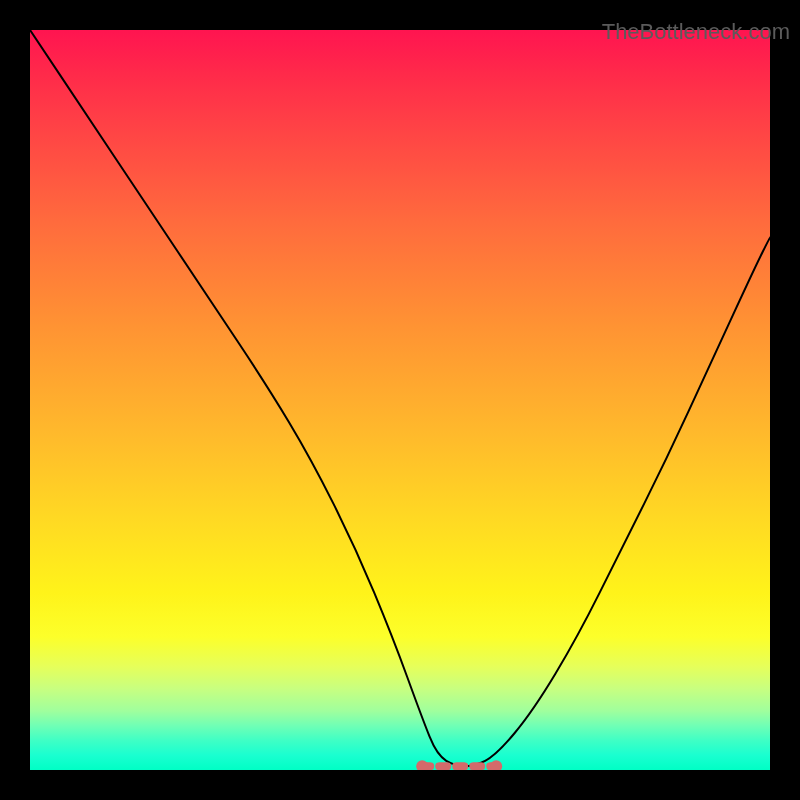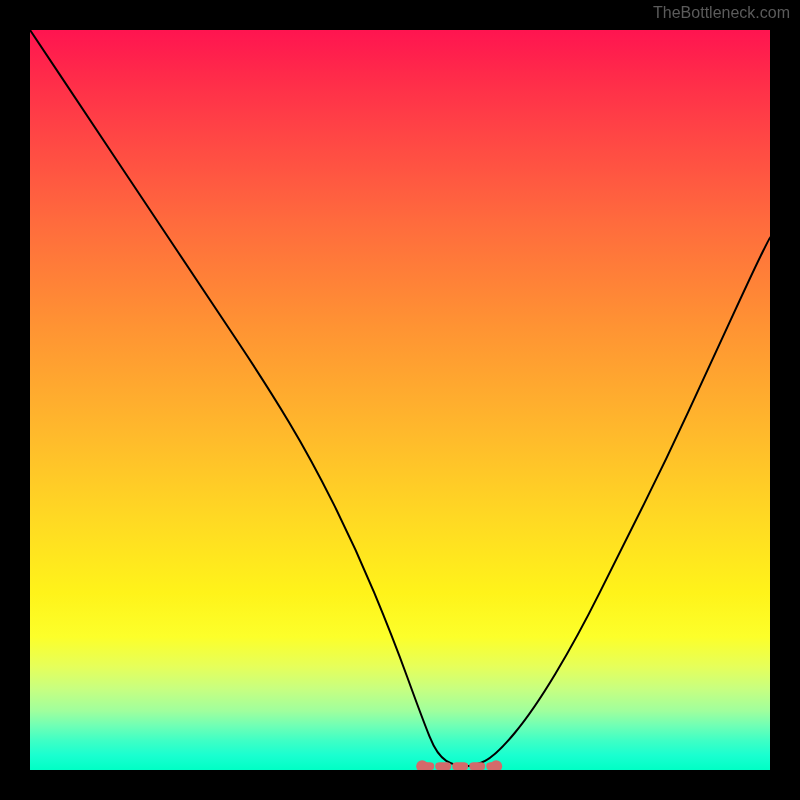--- a/index.html
+++ b/index.html
@@ -12,24 +12,24 @@
     font-family: Arial, Helvetica, sans-serif;
   }
   .frame {
     position: relative;
     width: 800px;
     height: 800px;
     background: #000;
   }
   .watermark {
     position: absolute;
-    top: 4px;
+    top: 19px;
     right: 10px;
     color: #5b5b5b;
-    font-size: 16px;
+    font-size: 22px;
     font-weight: 500;
     z-index: 10;
   }
   .plot {
     position: absolute;
     left: 30px;
     top: 30px;
     width: 740px;
     height: 740px;
   }

